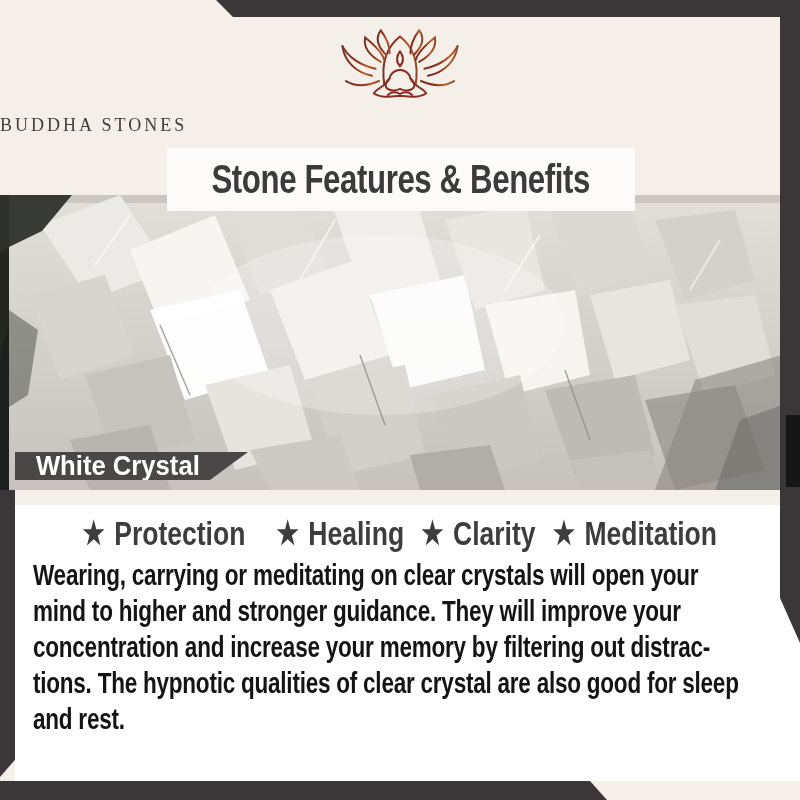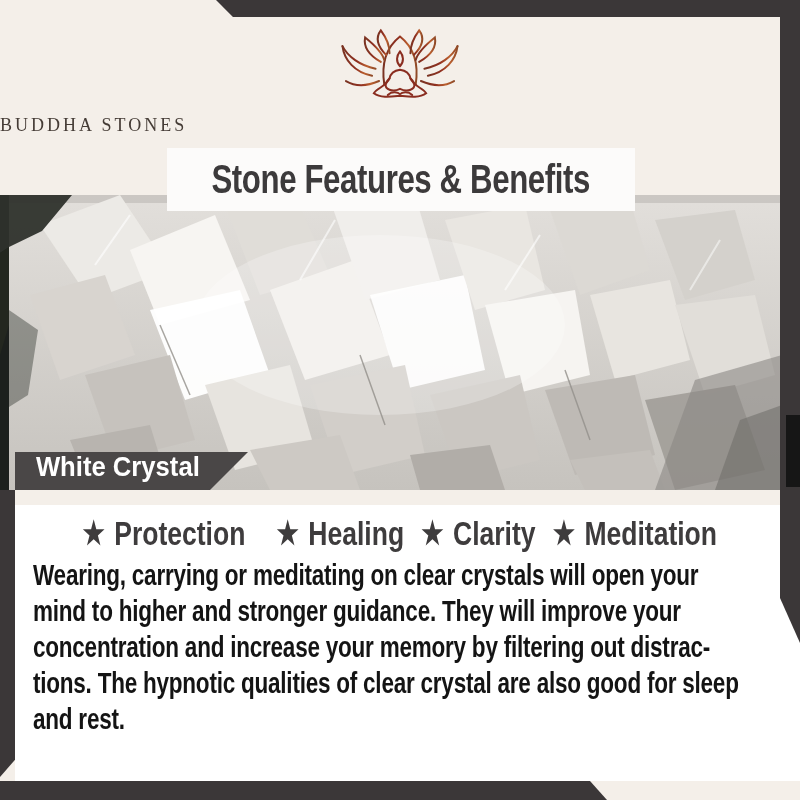--- a/index.html
+++ b/index.html
@@ -27,24 +27,24 @@
     font-family:"Liberation Serif",serif;font-size:18px;letter-spacing:3px;
     color:#453c36;z-index:5;}
   
   .title-banner{position:absolute;left:167px;top:148px;width:468px;height:63px;
     background:#fcfbfa;display:flex;align-items:center;justify-content:center;z-index:5;}
   .title-banner .cond{font-size:40px;font-weight:bold;color:var(--title-text,#3c3a3b);
     transform:scaleX(.78);transform-origin:center;white-space:nowrap;letter-spacing:-0.5px;}
   
   .photo{position:absolute;left:0;top:195px;width:782px;height:295px;z-index:2;}
   .photo svg{display:block;width:100%;height:100%;}
-  .photo-label{position:absolute;left:15px;top:452px;width:233px;height:38px;
+  .photo-label{position:absolute;left:15px;top:452px;width:233px;height:28px;
     background:var(--banner,#4a4747);
     clip-path:polygon(0 0,100% 0,83.7% 100%,0 100%);
-    display:flex;z-index:10;}
+    display:flex;align-items:center;z-index:10;}
   .photo-label span{color:#fff;font-weight:bold;font-size:27px;padding-left:22px;
     transform:scaleX(.95);transform-origin:left center;white-space:nowrap;}
   
   .panel-white{position:absolute;left:15px;top:505px;width:785px;height:276px;
     background:var(--panel,#ffffff);z-index:1;}
   
   .benefits{position:absolute;left:0;top:510px;width:800px;height:46px;
     display:flex;align-items:center;justify-content:center;z-index:5;}
   .benefits-inner{display:flex;align-items:center;transform:scaleX(.78);
     transform-origin:center;white-space:nowrap;}

